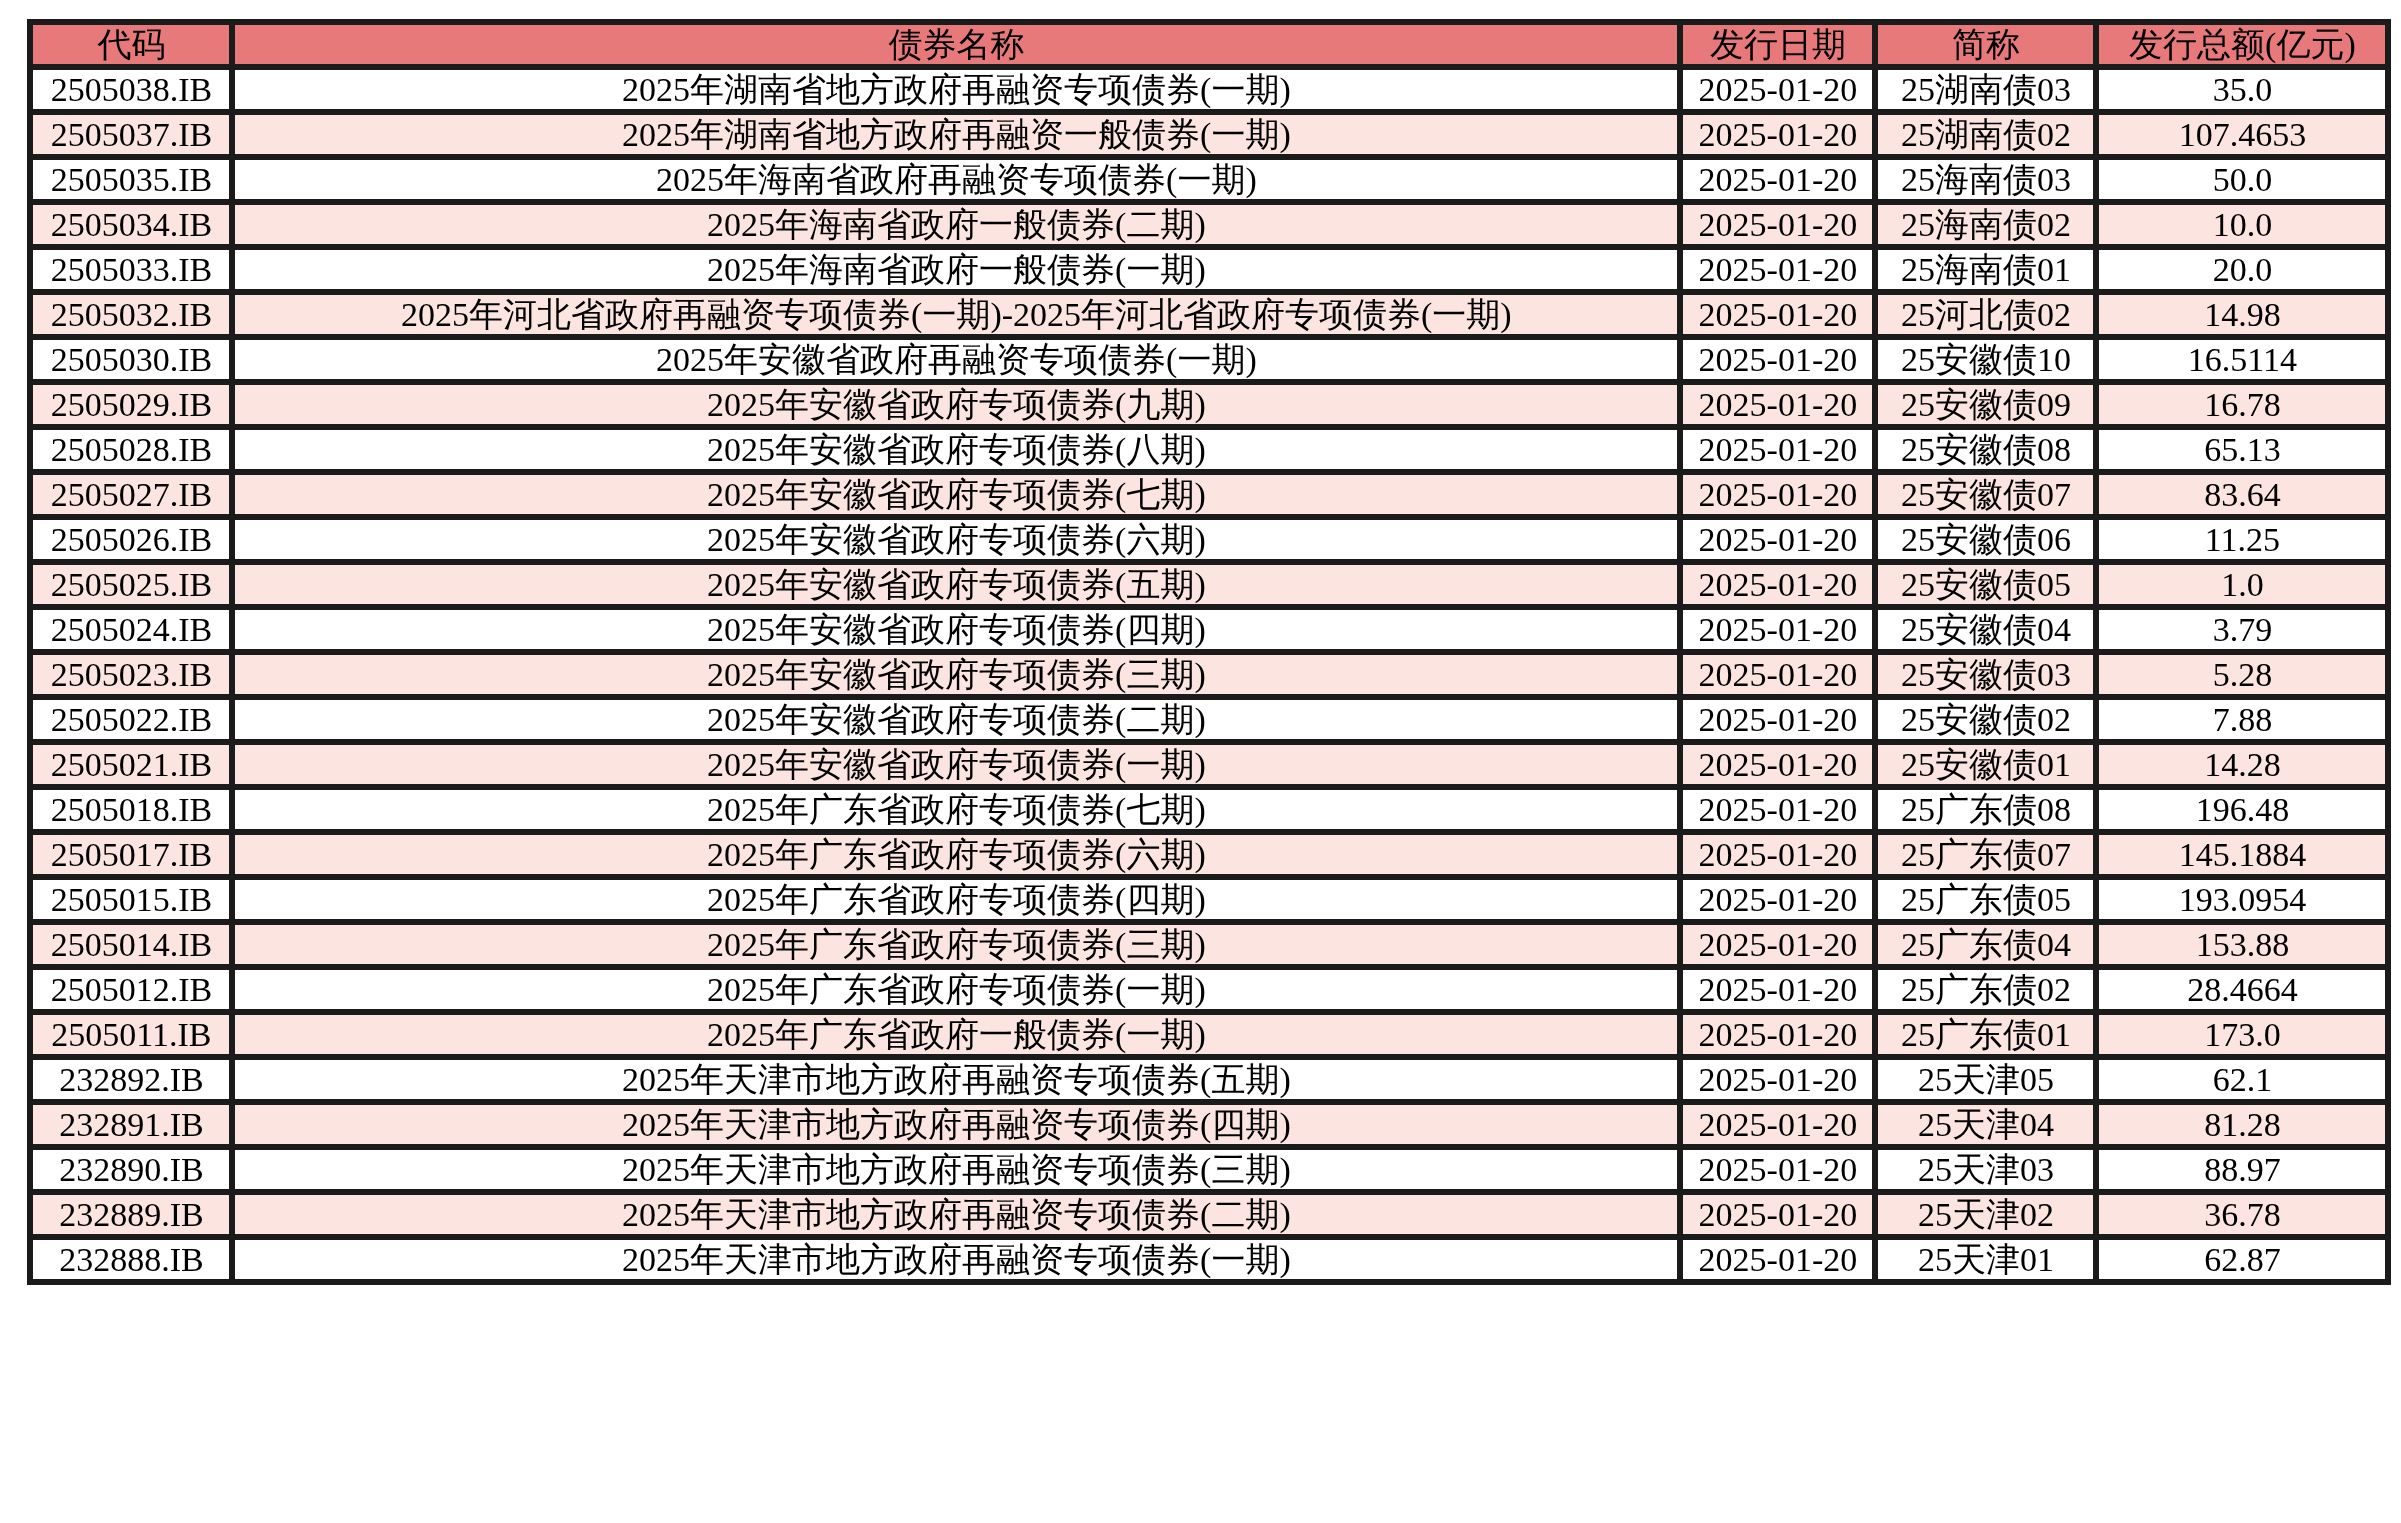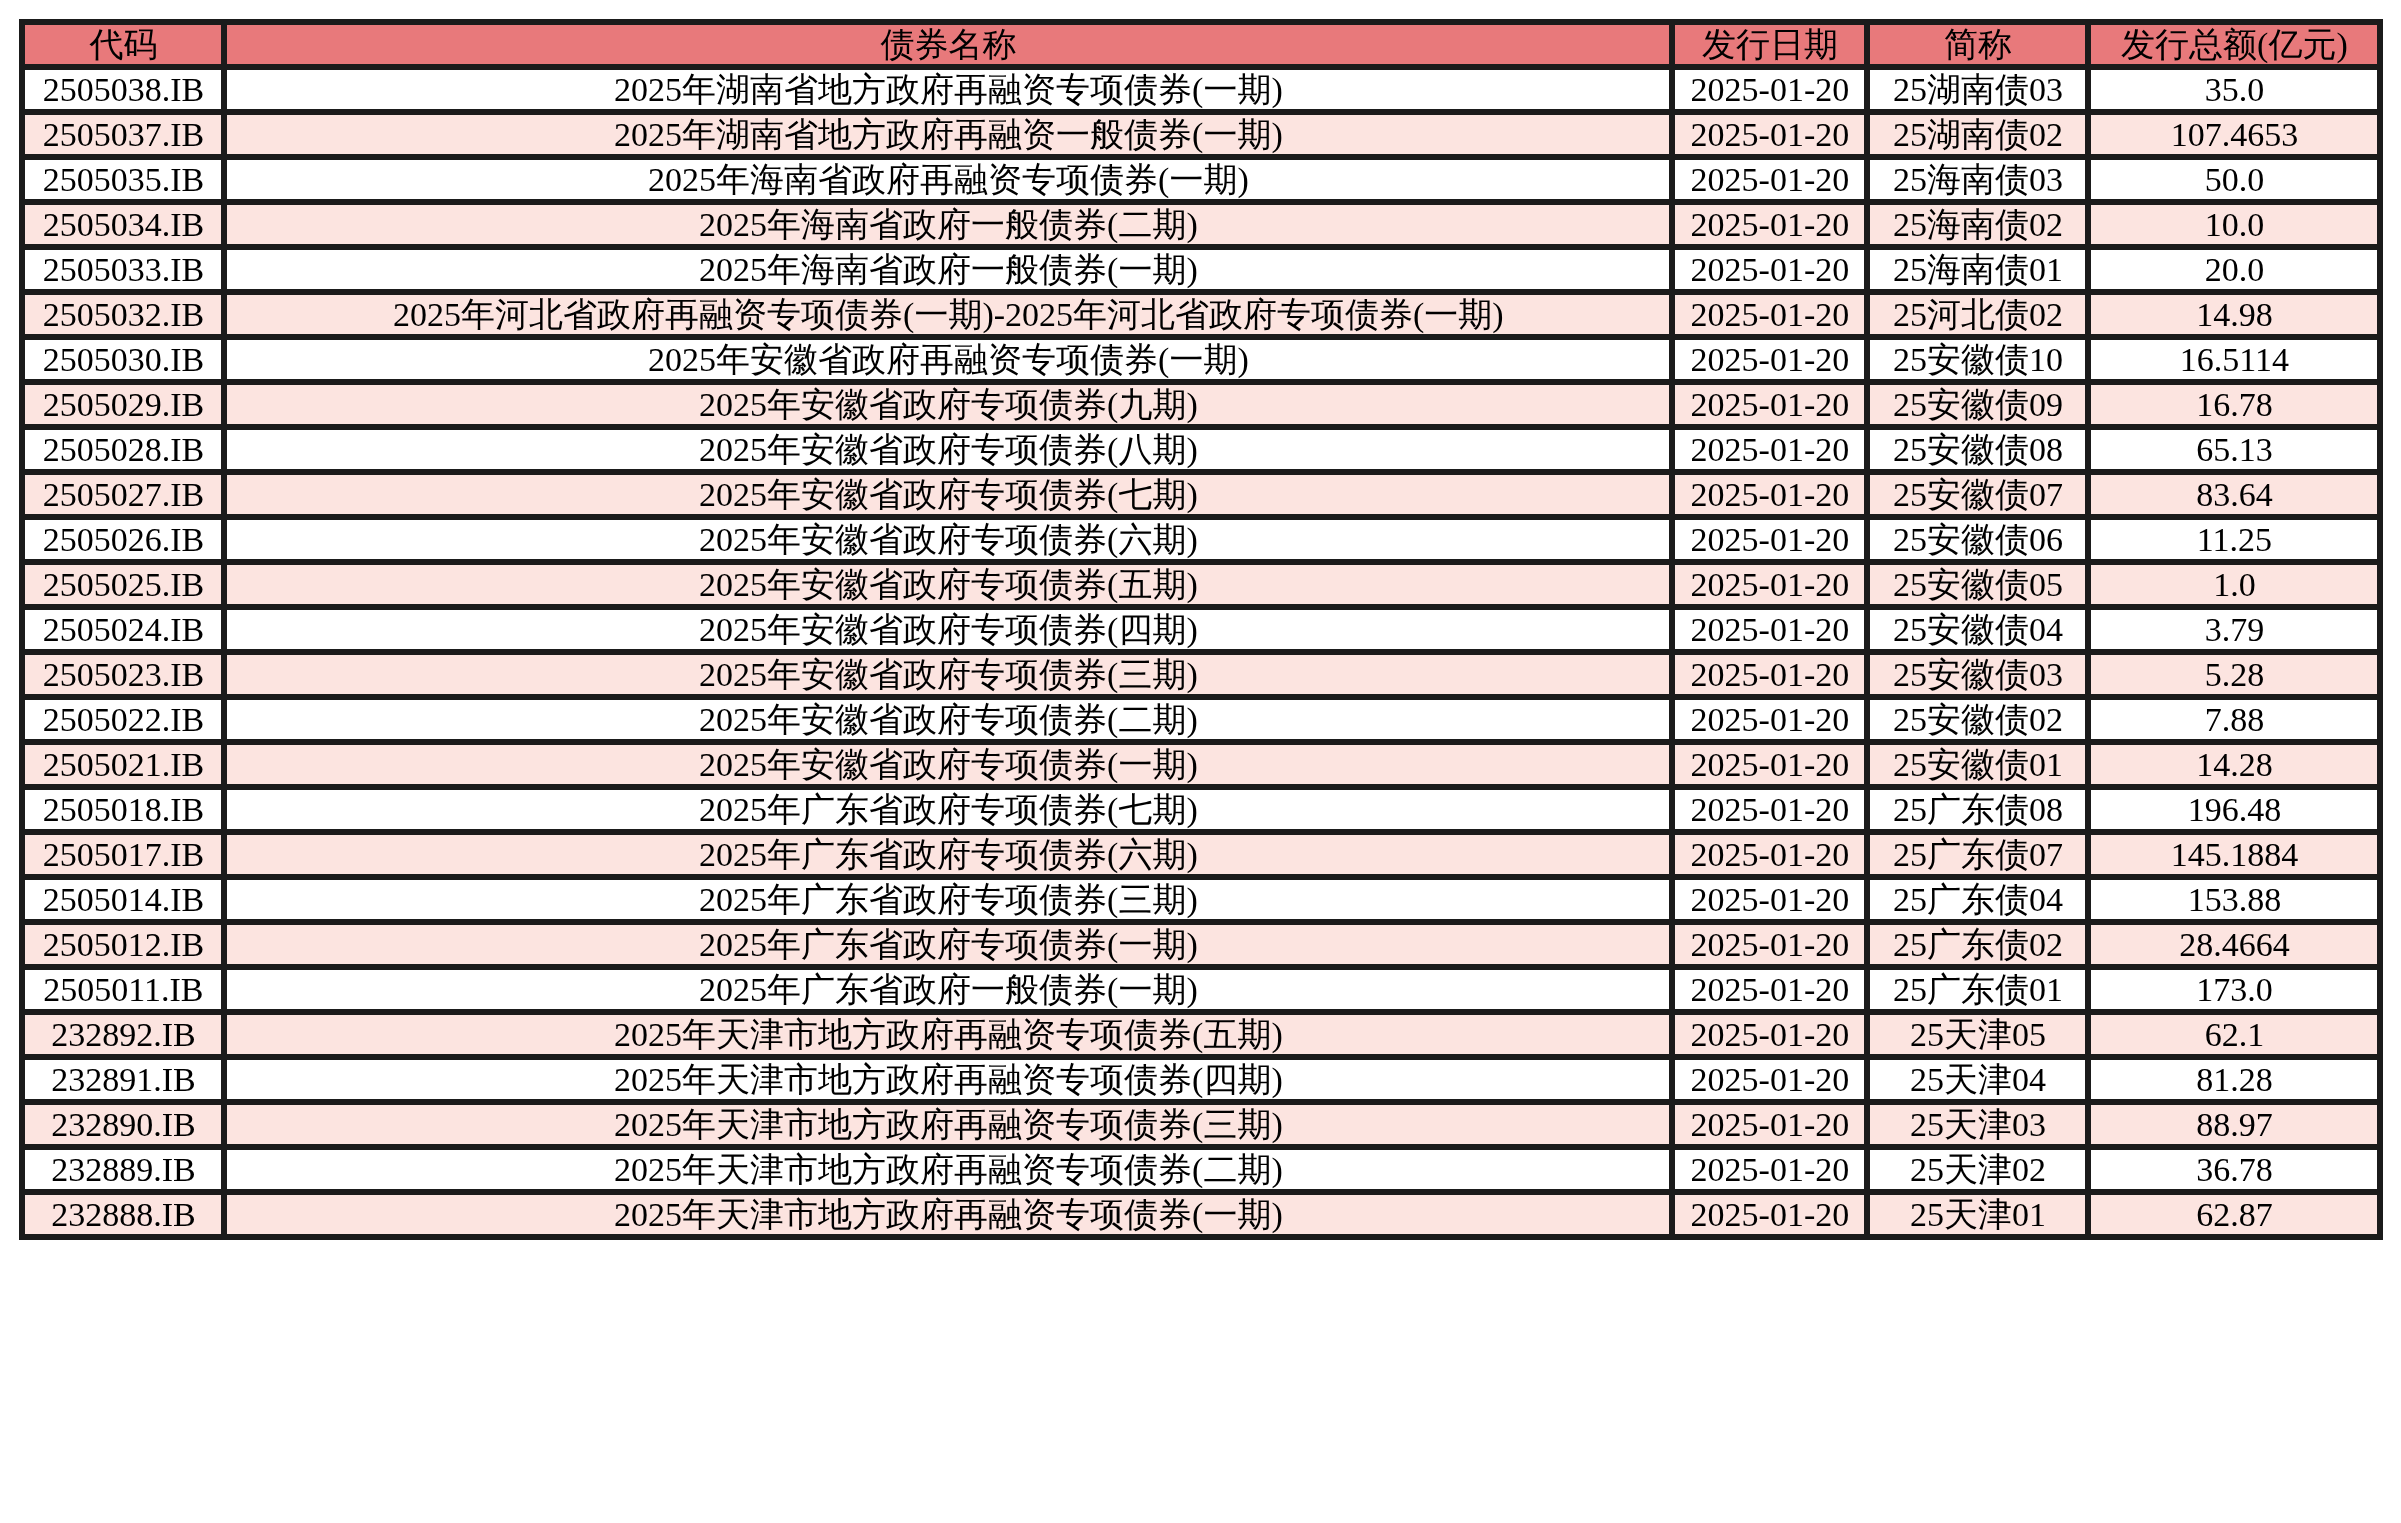--- a/index.html
+++ b/index.html
@@ -11,20 +11,21 @@
     width: 2401px;
     height: 1524px;
     position: relative;
     font-family: "Liberation Serif", "DejaVu Serif", serif;
     color: var(--text-color, #000000);
   }
   .page {
     position: absolute;
     inset: 0;
     background: #ffffff;
+    margin-left: 8px;
   }
   table.bond-table {
     position: absolute;
     left: 19.4px;
     top: 19.4px;
     width: 2363px;
     border-collapse: collapse;
     table-layout: fixed;
   }
   th, td {
@@ -191,20 +192,27 @@
     <td>196.48</td>
   </tr>
         <tr>
     <td>2505017.IB</td>
     <td>2025年广东省政府专项债券(六期)</td>
     <td>2025-01-20</td>
     <td>25广东债07</td>
     <td>145.1884</td>
   </tr>
         <tr>
+    <td>2505015.IB</td>
+    <td>2025年广东省政府专项债券(四期)</td>
+    <td>2025-01-20</td>
+    <td>25广东债05</td>
+    <td>193.0954</td>
+  </tr>
+        <tr>
     <td>2505014.IB</td>
     <td>2025年广东省政府专项债券(三期)</td>
     <td>2025-01-20</td>
     <td>25广东债04</td>
     <td>153.88</td>
   </tr>
         <tr>
     <td>2505012.IB</td>
     <td>2025年广东省政府专项债券(一期)</td>
     <td>2025-01-20</td>

